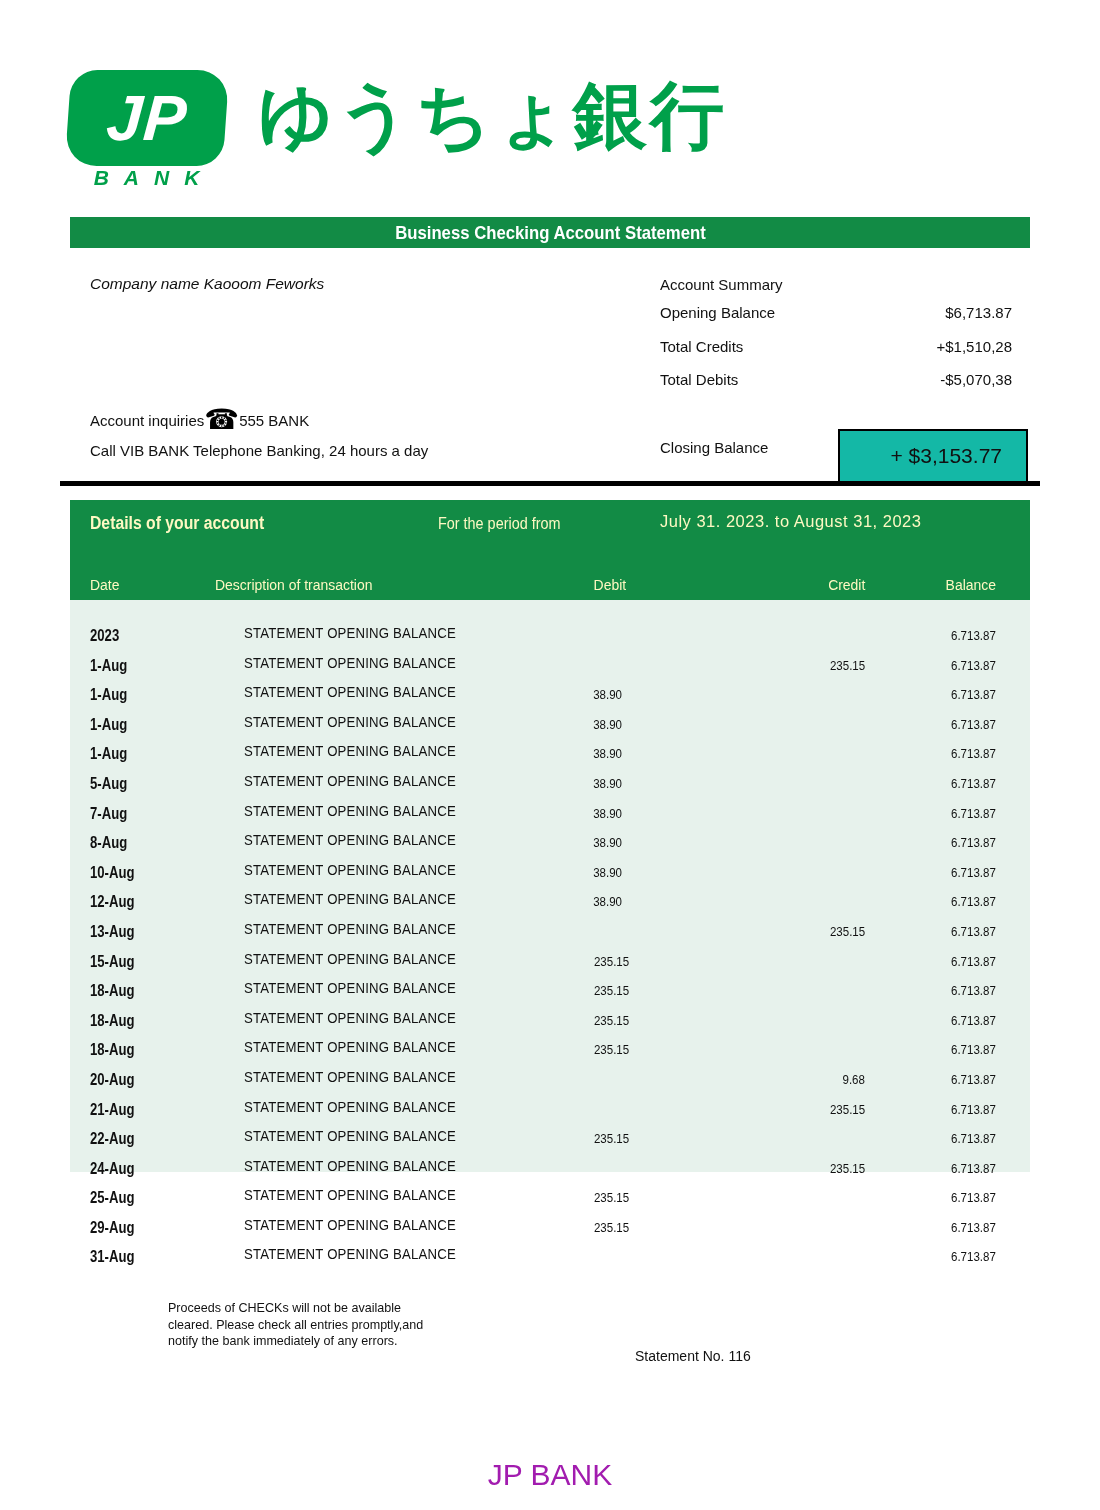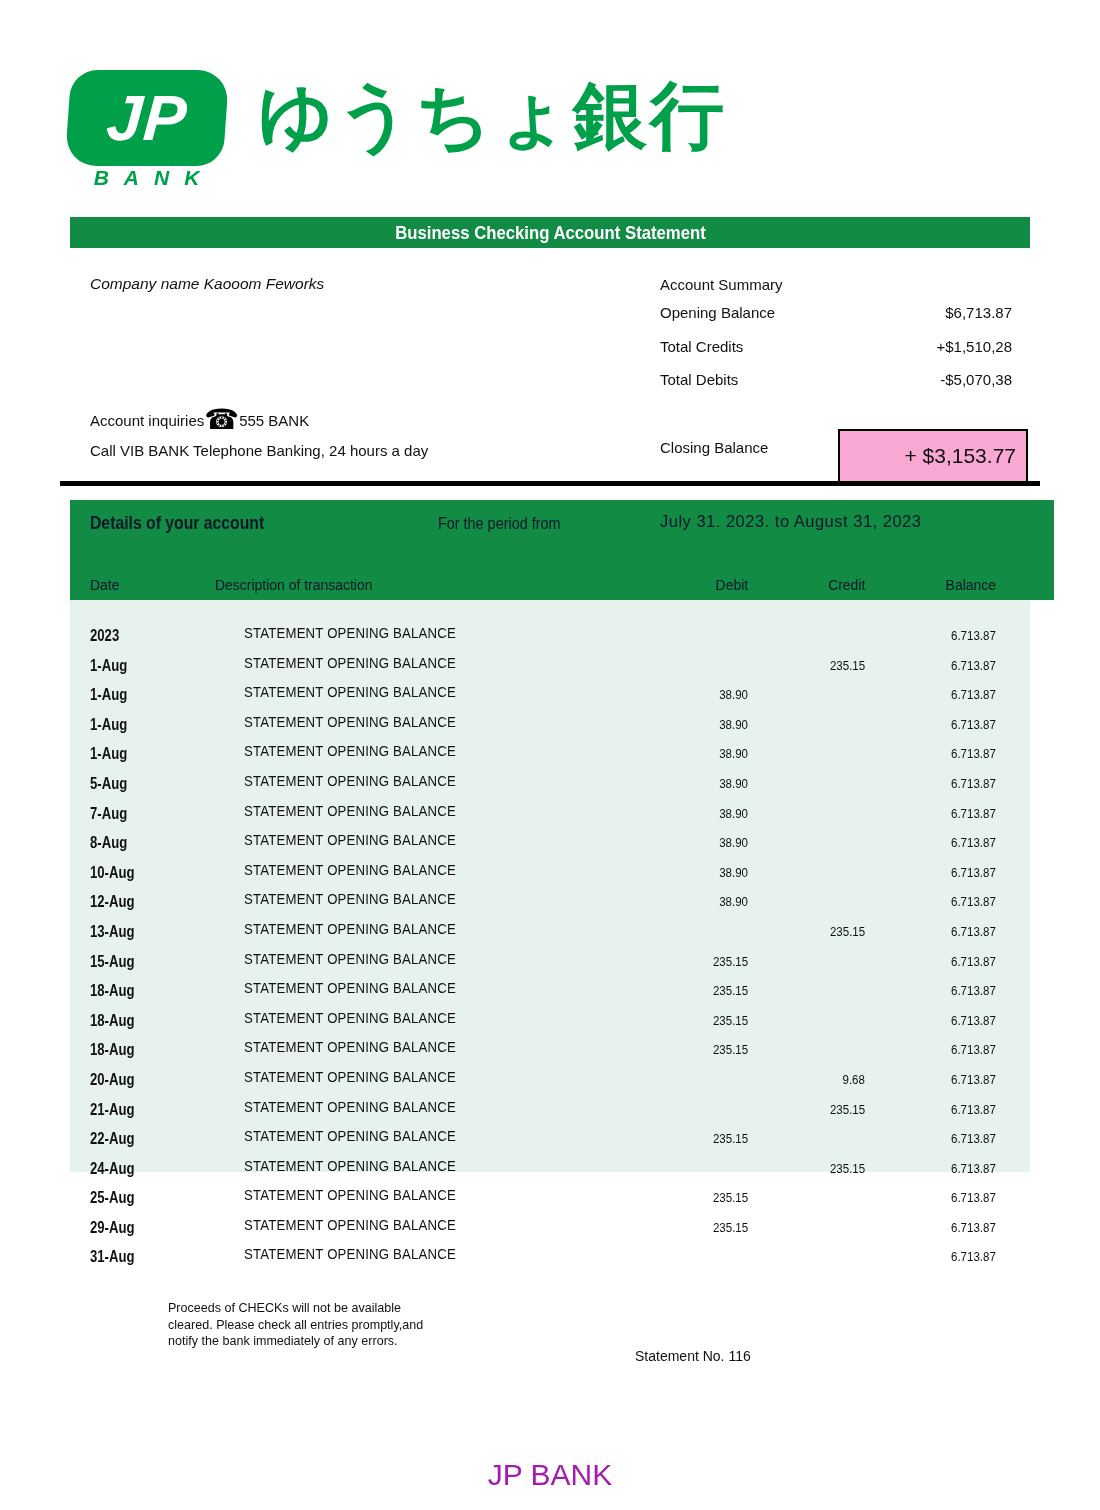--- a/index.html
+++ b/index.html
@@ -29,36 +29,36 @@
   .acct-row .val{position:absolute; right:0; text-align:right;}
   .r0{top:304px;} .r1{top:338px;} .r2{top:371px;}
 
   .inquiries{position:absolute; left:90px; top:403px; height:34px; display:flex; align-items:center; }
   .inquiries .txt{font-size:15px; color:#111;}
   .phone-ico{font-size:28px; color:#000; line-height:1;}
   .call-line{position:absolute; left:90px; top:442px; font-size:15px; color:#111;}
 
   .closing-lbl{position:absolute; left:660px; top:439px; font-size:15px; color:#111;}
   .closing-box{position:absolute; left:838px; top:429px; width:190px; height:54px;
-    border:2.5px solid #000; background:#f9a8d4; box-sizing:border-box;
-    display:flex; align-items:center; justify-content:flex-end; padding-right:10px;
+    border:2.5px solid #000; background:#14b8a6; box-sizing:border-box;
+    display:flex; align-items:center; justify-content:flex-end; padding-right:24px;
     font-size:21px; color:#111;}
 
   .divider{position:absolute; left:60px; top:481px; width:980px; height:5px; background:#000;}
 
   
-  .details-header{position:absolute; left:70px; top:500px; width:960px; height:100px; background:var(--bar-green); color:#0f172a;padding-left:24px;}
+  .details-header{position:absolute; left:70px; top:500px; width:960px; height:100px; background:var(--bar-green); color:#fef9c3;}
   .dh-title{position:absolute; left:20px; top:13px; font-weight:bold; font-size:17.5px;}
   .dh-title i, .cond{display:inline-block; transform:scaleX(.9); transform-origin:left center; font-style:normal;}
   .dh-period-lbl{position:absolute; left:368px; top:15px; font-size:16px;}
   .dh-period-val{position:absolute; left:590px; top:12px; font-size:16.5px; letter-spacing:.5px;}
 
   .col-date{position:absolute; left:20px; width:120px;}
   .col-desc{position:absolute; left:145px; width:330px;}
-  .col-debit{position:absolute; left:520px; width:158px; text-align:right;}
+  .col-debit{position:absolute; left:520px; width:158px; }
   .col-credit{position:absolute; left:650px; width:145px; text-align:right;}
   .col-balance{position:absolute; left:780px; width:146px; text-align:right;}
   .dh-cols{position:absolute; left:0; top:76px; width:100%; height:24px; font-size:15.5px;}
   .dh-cols .cell span{display:inline-block; transform:scaleX(.9);}
   .dh-cols .col-debit span,.dh-cols .col-credit span,.dh-cols .col-balance span{transform-origin:right center;}
   .dh-cols .col-date span,.dh-cols .col-desc span{transform-origin:left center;}
 
   .table-body{position:absolute; left:70px; top:600px; width:960px; height:572px;
     background:var(--body-green); padding-top:21px; box-sizing:border-box;}
   .tx-row{position:relative; height:29.6px;}

